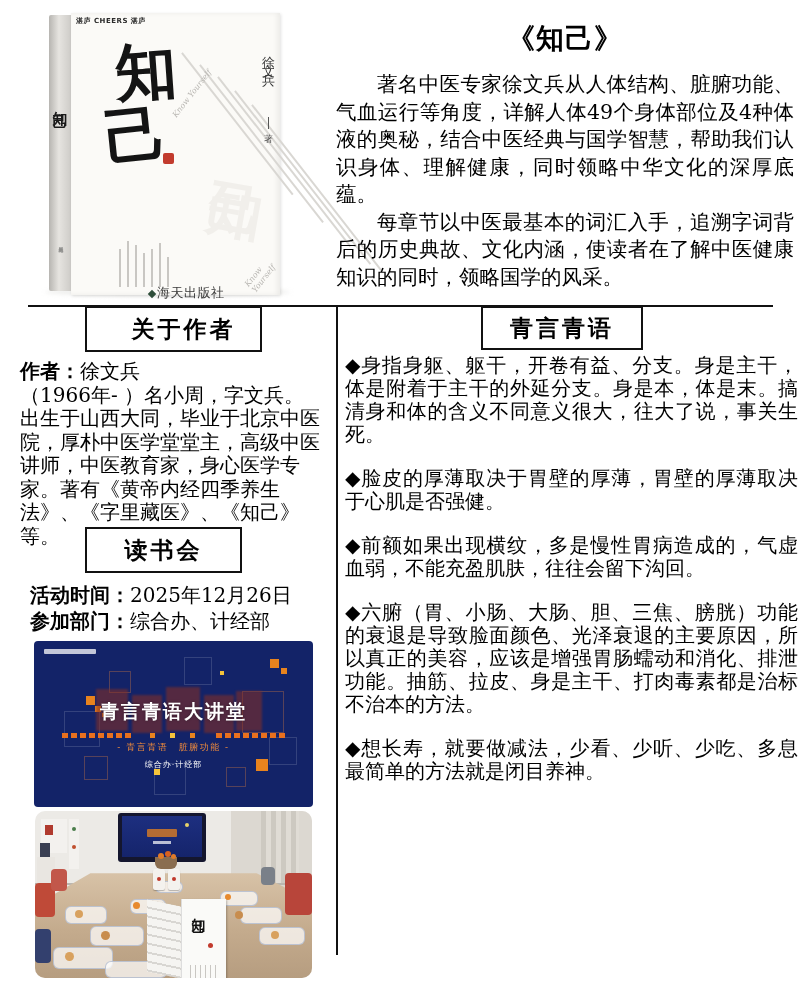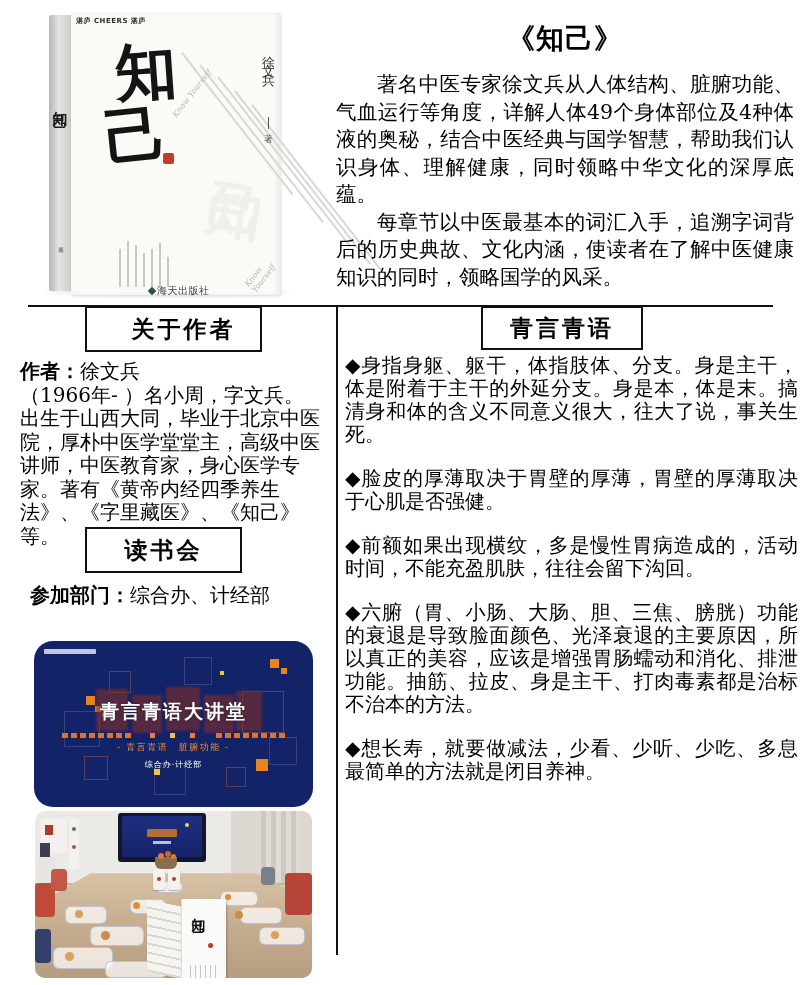--- a/index.html
+++ b/index.html
@@ -56,27 +56,27 @@
   .cover-author{left:190px;top:32px;width:16px;font-size:13px;color:#333;
     writing-mode:vertical-rl;text-orientation:upright;letter-spacing:9px;}
   .author-dash{left:197px;top:104px;width:1px;height:12px;background:#555;}
   .author-zhu{left:193px;top:120px;font-size:9px;color:#444;}
   .diag{background:#d9d7d3;width:1.5px;transform-origin:top center;}
   .eng-script{font-style:italic;color:#b9b7b3;font-size:8px;transform:rotate(-52deg);
     font-family:"DejaVu Serif","Liberation Serif",serif;}
   .watermark{left:150px;top:128px;font-size:56px;font-weight:900;color:#f1efeb;
     writing-mode:vertical-rl;line-height:1;transform:rotate(10deg);}
   .smalltxt-col{width:2px;background:#c9c7c3;}
-  .pub-row{left:78px;top:271px;font-size:10px;color:#3a3a3a;letter-spacing:.5px;
+  .pub-row{left:78px;top:271px;font-size:13px;color:#3a3a3a;letter-spacing:.5px;
     font-family:"DejaVu Sans","Liberation Sans",sans-serif;}
   .pub-diamond{display:inline-block;width:6px;height:6px;background:#2e4d3a;
     transform:rotate(45deg);margin-right:2px;vertical-align:middle;}
 
   
-  .poster{left:34px;top:641px;width:279px;height:166px;border-radius:19px;overflow:hidden;}
+  .poster{left:34px;top:641px;width:279px;height:166px;border-radius:4px;overflow:hidden;}
   .osq{border:1px solid rgba(232,130,60,.33);}
   .osq.w{border-color:rgba(255,255,255,.14);}
   .fsq{background:#e8831e;}
   .ghost{background:#8a2f22;opacity:.55;filter:blur(1px);}
   .poster-logo{left:10px;top:8px;width:52px;height:5px;background:rgba(255,255,255,.75);
     border-radius:1px;}
   .poster-title{left:0;top:58px;width:100%;text-align:center;color:#fff;
     font-size:19px;font-weight:bold;letter-spacing:2px;text-shadow:0 0 3px rgba(0,0,0,.4);}
   .dashbar{height:5px;background:repeating-linear-gradient(90deg,#e8701e 0 6px,transparent 6px 9px);}
   .poster-sub{left:0;top:100px;width:100%;text-align:center;color:#ee8a3c;
@@ -159,20 +159,21 @@
 <div class="abs hdr-box hdr-club">读书会</div>
 <div class="abs hdr-box hdr-quotes">青言青语</div>
 
 <div class="abs about-text">
   <div><b>作者：</b><span>徐文兵</span></div>
   <div>（1966年- ）名小周，字文兵。</div>
   <div>出生于山西大同，毕业于北京中医院，厚朴中医学堂堂主，高级中医讲师，中医教育家，身心医学专家。著有《黄帝内经四季养生法》、《字里藏医》、《知己》等。</div>
 </div>
 
 <div class="abs club-info">
+  <div><span class="lbl">活动时间：</span><span>2025年12月26日</span></div>
   <div><span class="lbl">参加部门：</span><span>综合办、计经部</span></div>
 </div>
 
 <div class="abs poster" style="background:#132368;">
   <div class="abs poster-logo"></div>
   <div class="abs osq w" style="left:30px;top:70px;width:34px;height:34px;"></div>
   <div class="abs osq" style="left:75px;top:30px;width:20px;height:20px;"></div>
   <div class="abs osq w" style="left:150px;top:16px;width:26px;height:26px;"></div>
   <div class="abs osq" style="left:208px;top:50px;width:40px;height:40px;"></div>
   <div class="abs osq w" style="left:235px;top:96px;width:26px;height:26px;"></div>
@@ -257,18 +258,18 @@
 
   <div class="abs stack-spines"></div>
   <div class="abs stack-front">
     <div class="abs stack-title">知己</div>
     <div class="abs crumb" style="left:26px;top:44px;width:5px;height:5px;background:#c23b2e;"></div>
     <div class="abs stack-lines"></div>
   </div>
 </div>
 
 <div class="abs quotes-wrap">
-  <p class="quote"><span>◆</span><span>身指身躯、躯干，体指肢体、分支。身是主干，体是附着于主干的外延分支。身是本，体是末。搞清身和体的含义不同意义很大，往大了说，事关生死。</span></p>
+  <p class="quote"><span>◆</span><span>身指身躯、躯干，开卷有益、分支。身是主干，体是附着于主干的外延分支。身是本，体是末。搞清身和体的含义不同意义很大，往大了说，事关生死。</span></p>
   <p class="quote"><span>◆</span><span>脸皮的厚薄取决于胃壁的厚薄，胃壁的厚薄取决于心肌是否强健。</span></p>
-  <p class="quote"><span>◆</span><span>前额如果出现横纹，多是慢性胃病造成的，活动时间，不能充盈肌肤，往往会留下沟回。</span></p>
+  <p class="quote"><span>◆</span><span>前额如果出现横纹，多是慢性胃病造成的，气虚血弱，不能充盈肌肤，往往会留下沟回。</span></p>
   <p class="quote"><span>◆</span><span>六腑（胃、小肠、大肠、胆、三焦、膀胱）功能的衰退是导致脸面颜色、光泽衰退的主要原因，所以真正的美容，应该是增强胃肠蠕动和消化、排泄功能。抽筋、拉皮、身是主干、打肉毒素都是治标不治本的方法。</span></p>
   <p class="quote"><span>◆</span><span>想长寿，就要做减法，少看、少听、少吃、多息最简单的方法就是闭目养神。</span></p>
 </div>
 
 </body></html>

